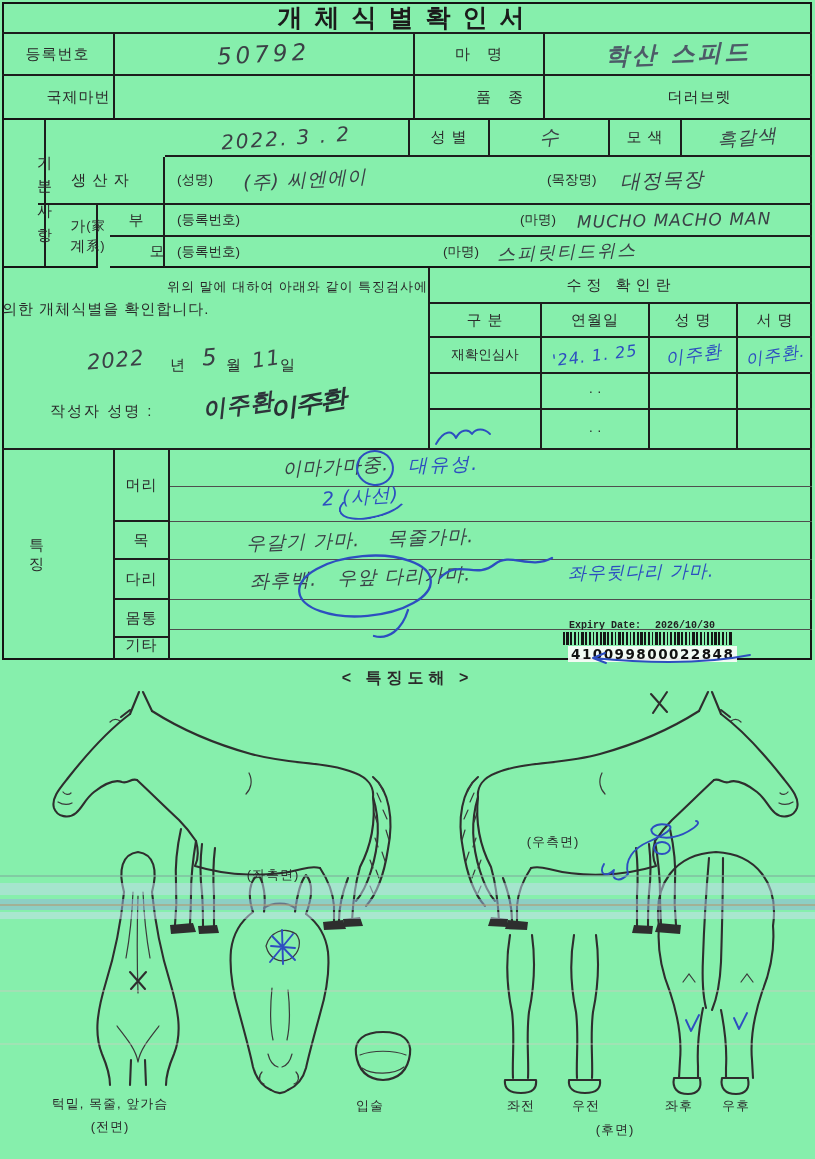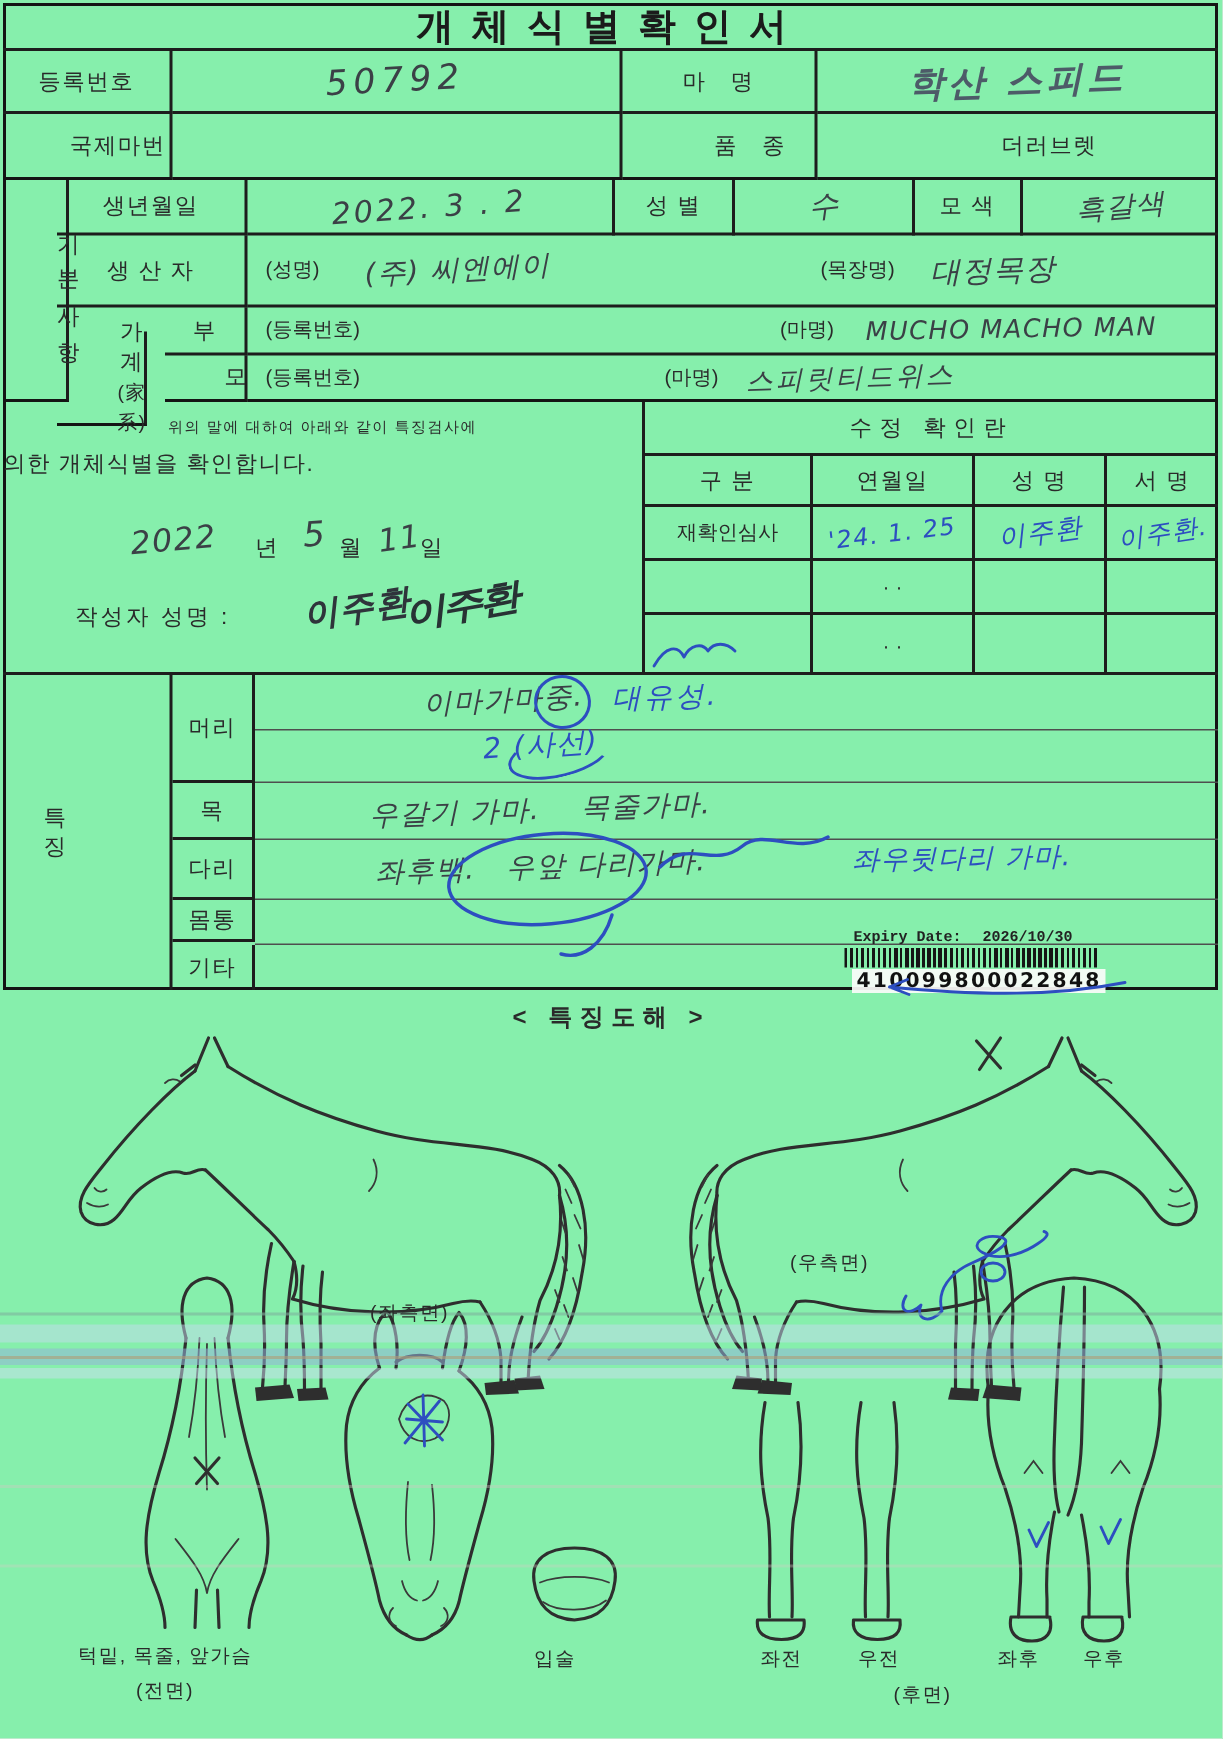--- a/index.html
+++ b/index.html
@@ -46,60 +46,59 @@
   <div class="c bb" style="left:545px;top:34px;width:267px;height:42px;">
     <span class="hw-bold" style="font-size:24px;letter-spacing:3px;transform:rotate(-2deg);">학산 스피드</span>
   </div>
   <div class="c br bb2" style="left:2px;top:76px;width:113px;height:44px;">국제마번</div>
   <div class="c br bb2" style="left:115px;top:76px;width:300px;height:44px;"></div>
   <div class="c br bb2" style="left:415px;top:76px;width:130px;height:44px;">품　종</div>
   <div class="c bb2" style="left:545px;top:76px;width:267px;height:44px;">더러브렛</div>
 
   <div class="c br bb2 vlabel" style="left:2px;top:120px;width:36px;height:148px;">기본사항</div>
 
-  <div class="c br bb" style="left:38px;top:120px;width:127px;height:37px;">생년월일</div>
   <div class="c br bb" style="left:165px;top:120px;width:245px;height:37px;">
     <span class="hw" style="font-size:20px;letter-spacing:2px;transform:rotate(-4deg);">2022. 3 . 2</span>
   </div>
   <div class="c br bb" style="left:410px;top:120px;width:80px;height:37px;">성 별</div>
   <div class="c br bb" style="left:490px;top:120px;width:120px;height:37px;">
     <span class="hw" style="font-size:20px;transform:rotate(-6deg);">수</span>
   </div>
   <div class="c br bb" style="left:610px;top:120px;width:72px;height:37px;">모 색</div>
   <div class="c bb" style="left:682px;top:120px;width:130px;height:37px;">
     <span class="hw" style="font-size:19px;transform:rotate(-5deg);">흑갈색</span>
   </div>
 
   <div class="c br bb" style="left:38px;top:157px;width:127px;height:48px;">생 산 자</div>
   <div class="c bb l" style="left:165px;top:157px;width:647px;height:48px;">
     <span class="abs paren" style="left:12px;">(성명)</span>
     <span class="abs hw" style="left:78px;font-size:19px;transform:rotate(-3deg);">(주) 씨엔에이</span>
     <span class="abs paren" style="left:382px;text-align:right;">(목장명)</span>
     <span class="abs hw" style="left:455px;font-size:20px;transform:rotate(-2deg);">대정목장</span>
   </div>
 
-  <div class="c br bb2" style="left:38px;top:221px;width:60px;height:63px;flex-direction:column;line-height:20px;">
+  <div class="c br bb2" style="left:38px;top:205px;width:60px;height:63px;flex-direction:row;line-height:20px;">
     <span>가 계</span>
     <span style="font-size:13px;">(家系)</span>
   </div>
   <div class="c br bb" style="left:110px;top:205px;width:55px;height:32px;">부</div>
   <div class="c bb l" style="left:165px;top:205px;width:647px;height:32px;">
     <span class="abs paren" style="left:12px;">(등록번호)</span>
     <span class="abs paren" style="left:355px;">(마명)</span>
     <span class="abs hw" style="left:412px;font-size:17px;letter-spacing:1px;transform:rotate(-1deg);">MUCHO MACHO MAN</span>
   </div>
   <div class="c br bb2" style="left:110px;top:237px;width:55px;height:31px;">모</div>
   <div class="c bb2 l" style="left:165px;top:237px;width:647px;height:31px;">
     <span class="abs paren" style="left:12px;">(등록번호)</span>
     <span class="abs paren" style="left:278px;">(마명)</span>
     <span class="abs hw" style="left:332px;font-size:18px;letter-spacing:2px;transform:rotate(-2deg);">스피릿티드위스</span>
   </div>
 
   <div class="c br bb" style="left:2px;top:268px;width:428px;height:182px;">
-    <span class="abs" style="left:0;top:10px;width:100%;text-align:center;font-size:10px;">위의 말에 대하여 아래와 같이 특징검사에</span>
+    <span class="abs" style="left:0;top:10px;width:100%;text-align:right;font-size:13px;">위의 말에 대하여 아래와 같이 특징검사에</span>
     <span class="abs" style="left:0;top:32px;width:100%;font-size:15px;">의한 개체식별을 확인합니다.</span>
     <span class="abs hw" style="left:85px;top:80px;font-size:21px;transform:rotate(-5deg);">2022</span>
     <span class="abs" style="left:168px;top:88px;">년</span>
     <span class="abs hw" style="left:200px;top:76px;font-size:23px;transform:rotate(-4deg);">5</span>
     <span class="abs" style="left:224px;top:88px;">월</span>
     <span class="abs hw" style="left:250px;top:79px;font-size:21px;transform:rotate(-8deg);">11</span>
     <span class="abs" style="left:278px;top:88px;">일</span>
     <span class="abs" style="left:48px;top:134px;letter-spacing:2px;">작성자 성명 :</span>
     <span class="abs hw-bold" style="left:200px;top:122px;font-size:23px;color:#2f343b;transform:rotate(-8deg);">이주환</span>
     <span class="abs hw-bold" style="left:272px;top:120px;font-size:24px;color:#23282e;letter-spacing:-2px;transform:rotate(-10deg) scaleX(1.15);opacity:.95;">이주환</span>
@@ -132,21 +131,21 @@
     <svg class="abs" style="left:2px;top:156px;" width="70" height="24" viewBox="0 0 70 24">
       <path class="pen" d="M4,20 C12,6 20,6 24,14 C28,6 36,4 40,10 C44,4 52,4 58,10"></path>
     </svg>
   </div>
 
   <div class="c br" style="left:2px;top:450px;width:113px;height:210px;letter-spacing:1.8em;padding-left:1.8em;">특　징</div>
 
   <div class="c br bb" style="left:115px;top:450px;width:55px;height:72px;">머리</div>
   <div class="c br bb" style="left:115px;top:522px;width:55px;height:38px;">목</div>
   <div class="c br bb" style="left:115px;top:560px;width:55px;height:40px;">다리</div>
-  <div class="c br bb" style="left:115px;top:600px;width:55px;height:28px;">몸통</div>
+  <div class="c br bb" style="left:115px;top:600px;width:55px;height:38px;">몸통</div>
   <div class="c br" style="left:115px;top:630px;width:55px;height:30px;">기타</div>
 
   <div class="c ruled l" style="left:170px;top:450px;width:642px;height:72px;">
     <span class="abs ruled" style="left:0;top:36px;width:642px;height:0;"></span>
     <span class="abs hw" style="left:112px;top:4px;font-size:19px;letter-spacing:1px;transform:rotate(-3deg);">이마가마중.</span>
     <span class="abs hw-blue" style="left:238px;top:2px;font-size:19px;letter-spacing:2px;transform:rotate(-2deg);">대유성.</span>
     <span class="abs hw-blue" style="left:152px;top:34px;font-size:19px;transform:rotate(-4deg);">2 (사선)</span>
     <span class="bluecircle" style="left:186px;top:0;width:34px;height:32px;transform:rotate(8deg);"></span>
     <span class="bluecircle" style="left:168px;top:38px;width:66px;height:26px;border-color:transparent transparent #2d4ec0 #2d4ec0;transform:rotate(-14deg);"></span>
   </div>

